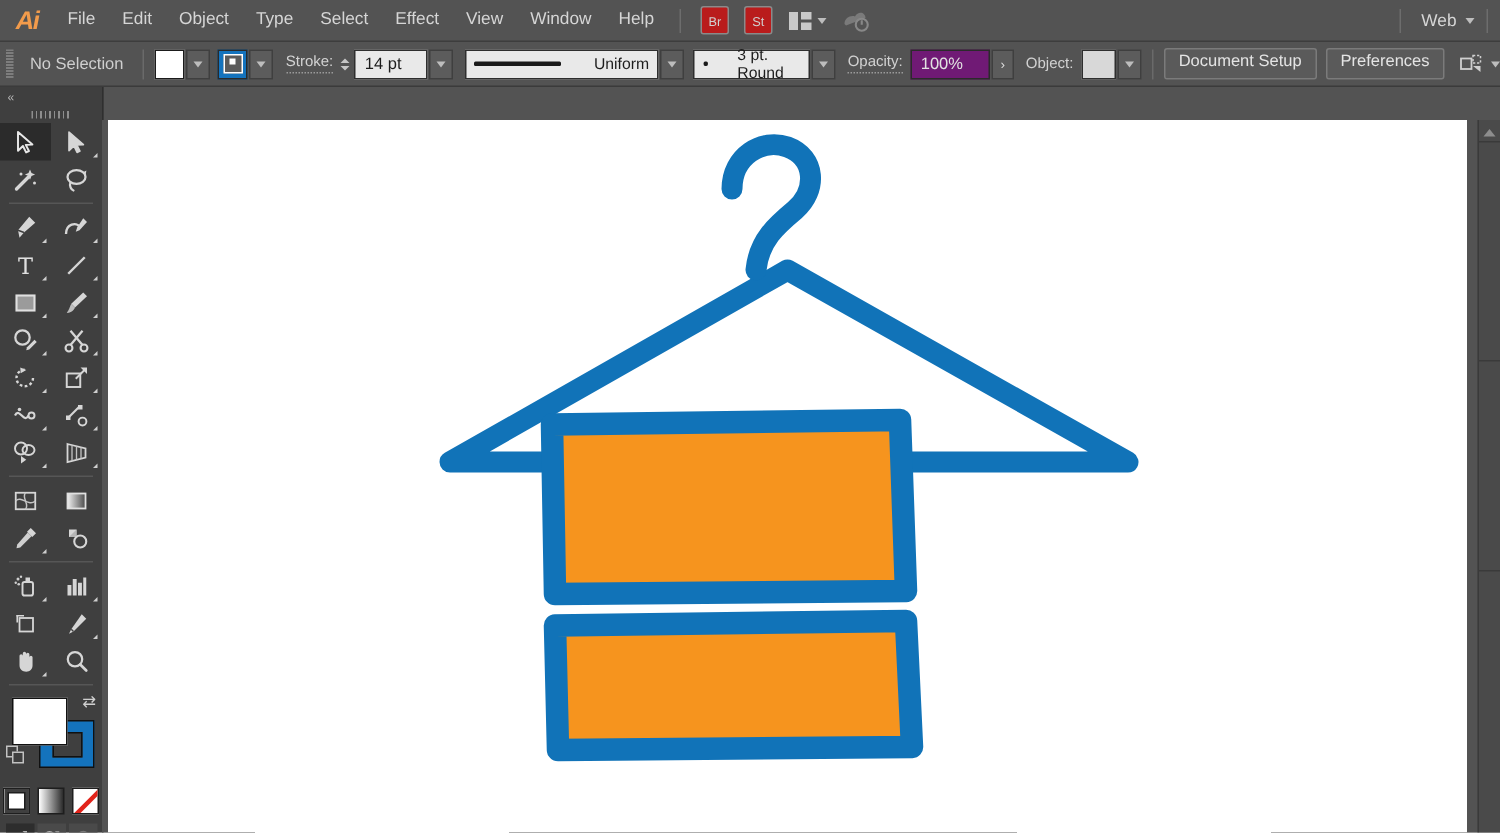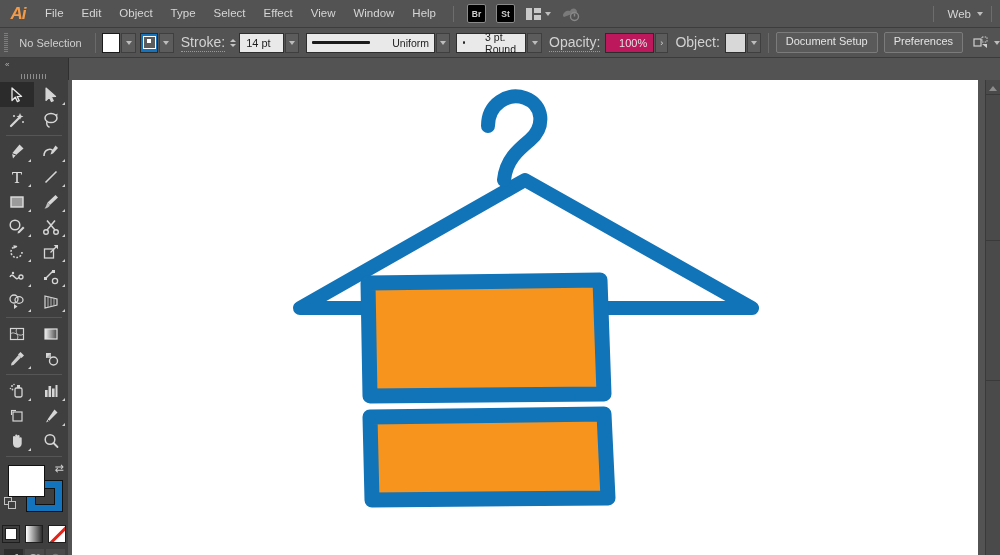--- a/index.html
+++ b/index.html
@@ -24,22 +24,22 @@
     color:#f29b4b;font-size:17px;font-weight:bold;font-style:italic;
     letter-spacing:-1px;
   }
   .menu-item{
     padding:0 9px;height:27px;line-height:27px;font-size:11.5px;color:#d6d6d6;
     cursor:default;white-space:nowrap;
   }
   .mb-sep{width:1px;height:16px;background:#6d6d6d;margin:0 8px;}
   .mb-badge{
     width:17px;height:17px;border:1px solid #8a8a8a;border-radius:2px;
-    background:#000000;display:flex;align-items:center;justify-content:center;
-    font-size:8.5px;color:#d0d0d0;margin:0 5px;font-weight:bold;
+    background:#b91c1c;display:flex;align-items:center;justify-content:center;
+    font-size:8.5px;color:#d0d0d0;margin:0 5px;
   }
   .mb-arrange{display:flex;align-items:center;margin-left:6px;gap:4px;}
   .arrange-grid{width:15px;height:12px;position:relative;}
   .arrange-grid i{position:absolute;background:#c9c9c9;display:block;}
   .chev{
     width:0;height:0;border-left:3.5px solid transparent;border-right:3.5px solid transparent;
     border-top:4px solid #bdbdbd;
   }
   .ws-right{margin-left:auto;display:flex;align-items:center;}
   .ws-label{font-size:11.5px;color:#d6d6d6;padding:0 6px;}
@@ -63,29 +63,29 @@
   .mini-drop{
     width:17px;height:18px;background:#5c5c5c;border:1px solid #3f3f3f;
     display:flex;align-items:center;justify-content:center;margin-left:1px;
   }
   .stroke-box{
     width:22px;height:18px;background:#1473bd;border:1px solid #2a2a2a;
     display:flex;align-items:center;justify-content:center;
   }
   .stroke-box .inner{width:11px;height:11px;border:1.5px solid #ffffff;background:#5b5b5b;}
   .stroke-box .inner i{display:block;width:4px;height:4px;background:#ffffff;margin:2px auto 0;}
-  .cb-label{font-size:14px;color:#d2d2d2;border-bottom:1px dotted #9a9a9a;padding-bottom:1px;margin-right:5px;}
+  .cb-label{font-size:10px;color:#d2d2d2;border-bottom:1px dotted #9a9a9a;padding-bottom:1px;margin-right:5px;}
   .spinner{display:flex;flex-direction:column;justify-content:center;margin-right:3px;gap:2px;}
   .spin-up{width:0;height:0;border-left:3px solid transparent;border-right:3px solid transparent;border-bottom:3.5px solid #c6c6c6;}
   .spin-dn{width:0;height:0;border-left:3px solid transparent;border-right:3px solid transparent;border-top:3.5px solid #c6c6c6;}
   .field{
     background:#e9e9e9;color:#1d1d1d;height:18px;line-height:18px;
     font-size:11px;padding:0 6px;border:1px solid #2e2e2e;white-space:nowrap;
   }
-  .field.dark{background:#be185d;color:#e2e2e2;border-color:#2b2b2b;text-align:right;}
+  .field.dark{background:#701a75;color:#e2e2e2;border-color:#2b2b2b;}
   .profile-field{
     background:#e9e9e9;border:1px solid #2e2e2e;height:18px;display:flex;align-items:center;
     padding:0 5px;gap:22px;
   }
   .profile-line{width:58px;height:3px;background:#1a1a1a;border-radius:1px;}
   .profile-txt{font-size:10.5px;color:#1d1d1d;}
   .brush-field{
     background:#e9e9e9;border:1px solid #2e2e2e;height:18px;display:flex;align-items:center;
     padding:0 6px;gap:20px;
   }

